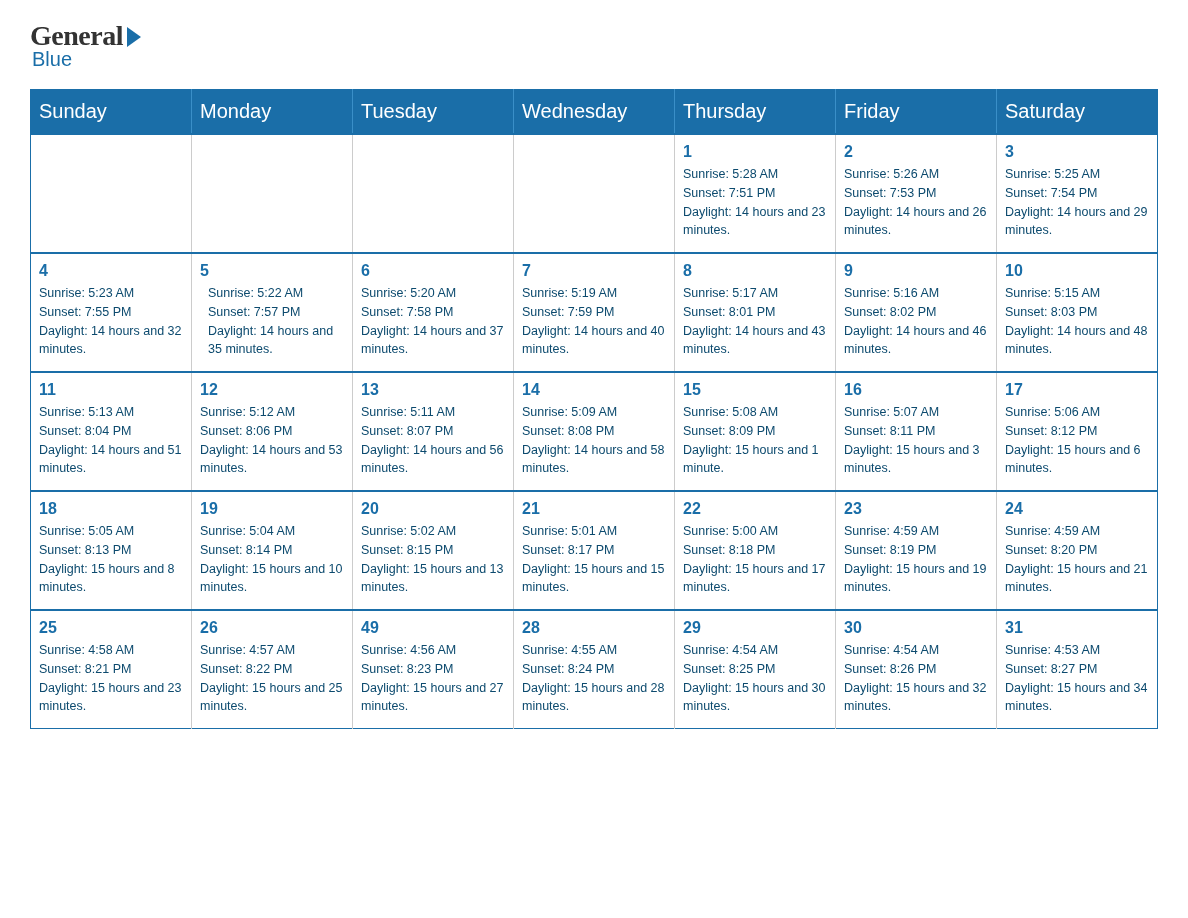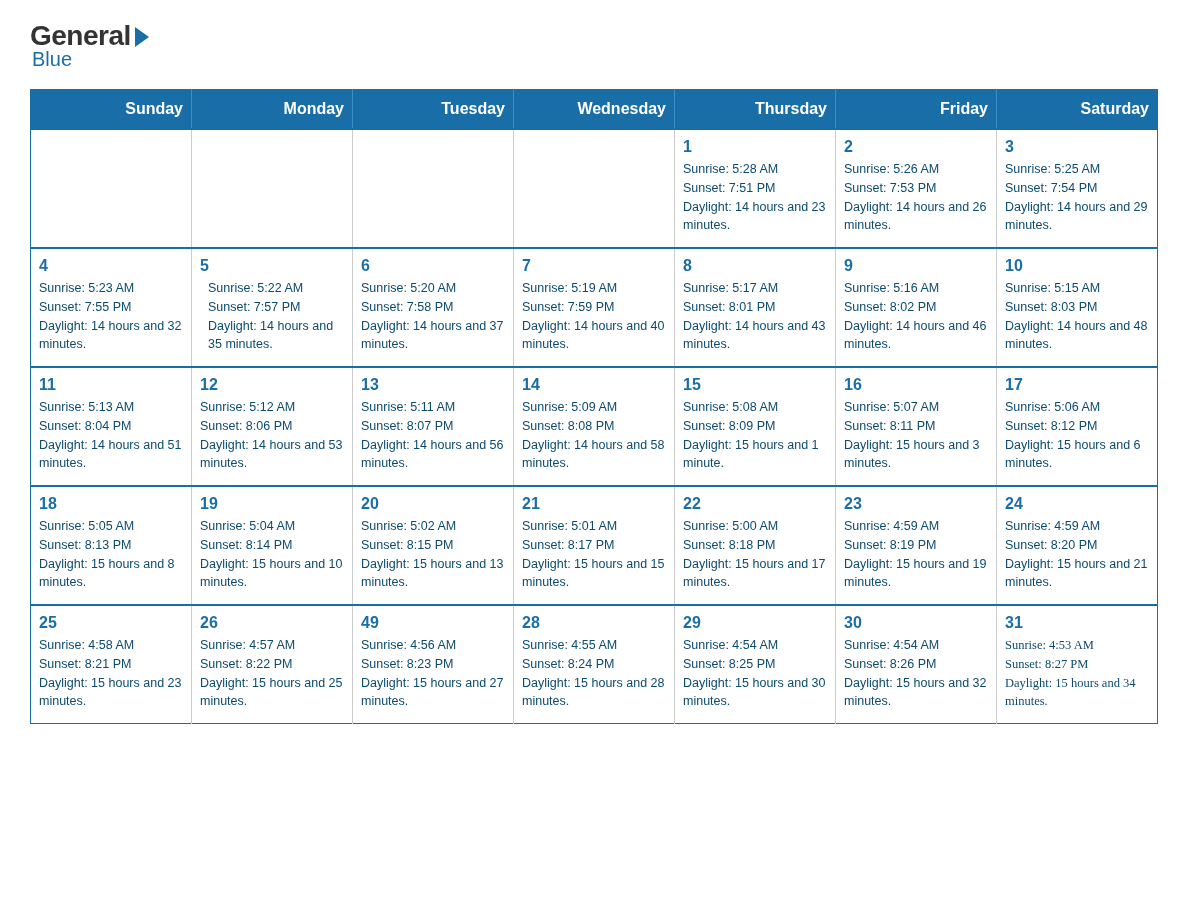--- a/index.html
+++ b/index.html
@@ -18,20 +18,21 @@
       margin-bottom: 18px;
     }
     .logo {
       display: flex;
       flex-direction: column;
       align-items: flex-start;
     }
     .logo-top {
       display: flex;
       align-items: center;
+      font-family: Liberation Serif, serif;
     }
     .logo-general {
       font-size: 28px;
       font-weight: bold;
       color: #333;
       letter-spacing: -0.5px;
     }
     .logo-arrow {
       width: 0;
       height: 0;
@@ -62,24 +63,24 @@
       margin-top: 4px;
     }
     .calendar {
       width: 100%;
       border-collapse: collapse;
       border: 1px solid #1a6ea8;
     }
     .calendar thead tr th {
       background-color: #1a6ea8;
       color: #fff;
-      font-size: 16px;
-      font-weight: bold;
+      font-size: 20px;
+      font-weight: normal;
       padding: 10px 8px;
-      text-align: right;
+      text-align: left;
       border-right: 1px solid #3a8fc8;
     }
     .calendar thead tr th:last-child {
       border-right: none;
     }
     .calendar tbody tr {
       border-top: 2px solid #1a6ea8;
     }
     .calendar tbody tr td {
       vertical-align: top;
@@ -327,19 +328,19 @@
 Daylight: 15 hours and 30 minutes.</div>
         </td>
         <td>
           <span class="day-number">30</span>
           <div class="day-info" style="white-space: pre-line;">Sunrise: 4:54 AM
 Sunset: 8:26 PM
 Daylight: 15 hours and 32 minutes.</div>
         </td>
         <td>
           <span class="day-number">31</span>
-          <div class="day-info" style="white-space: pre-line; font-family: Liberation Serif, serif;">Sunrise: 4:53 AM
+          <div class="day-info" style="white-space: pre-line;">Sunrise: 4:53 AM
 Sunset: 8:27 PM
 Daylight: 15 hours and 34 minutes.</div>
         </td>
       </tr>
     </tbody>
 </table>
 
 </body></html>

